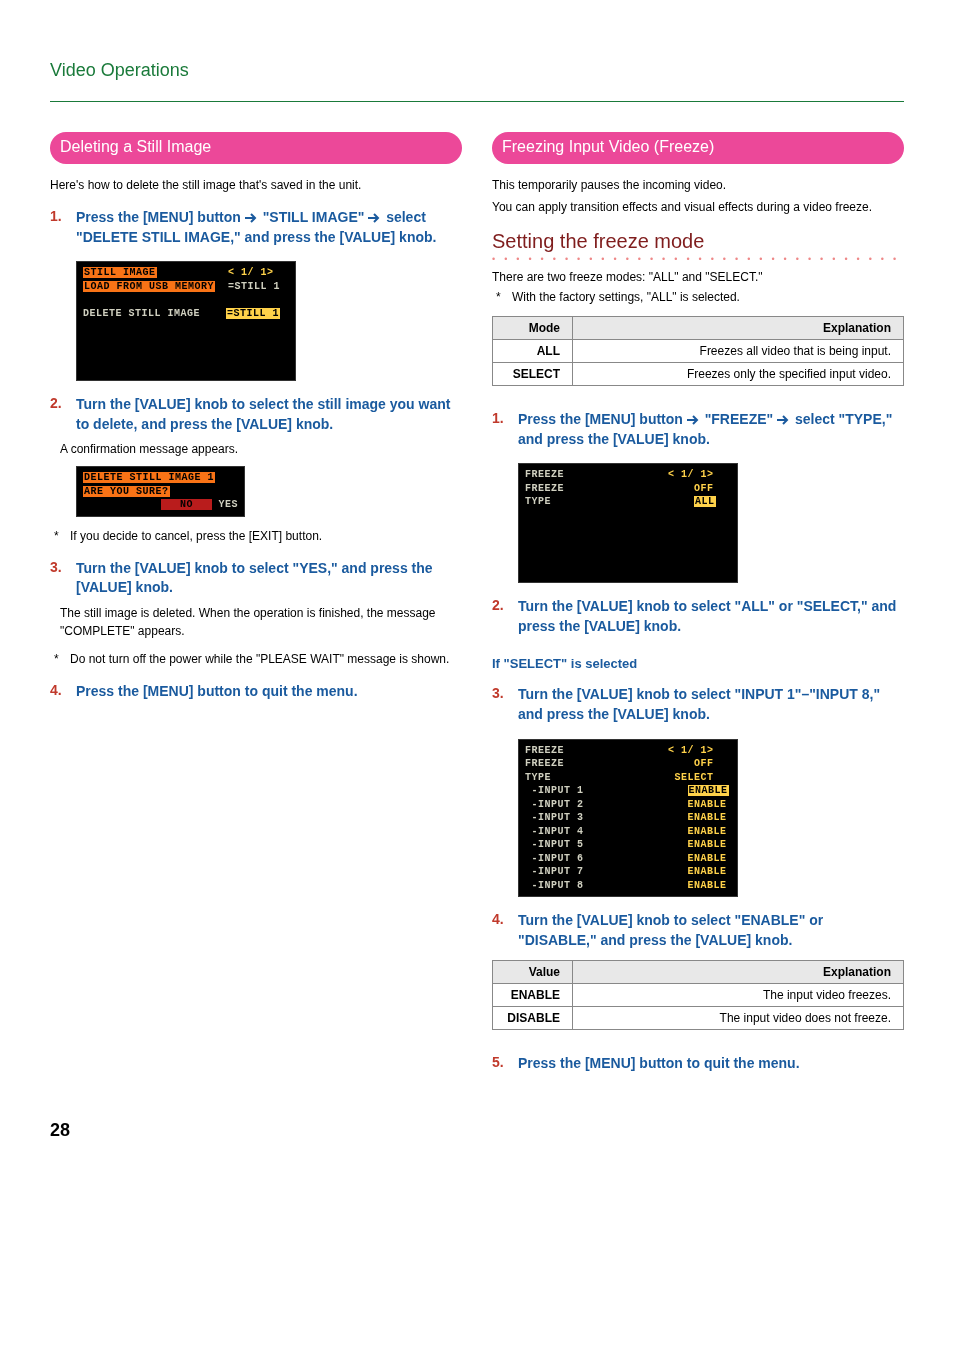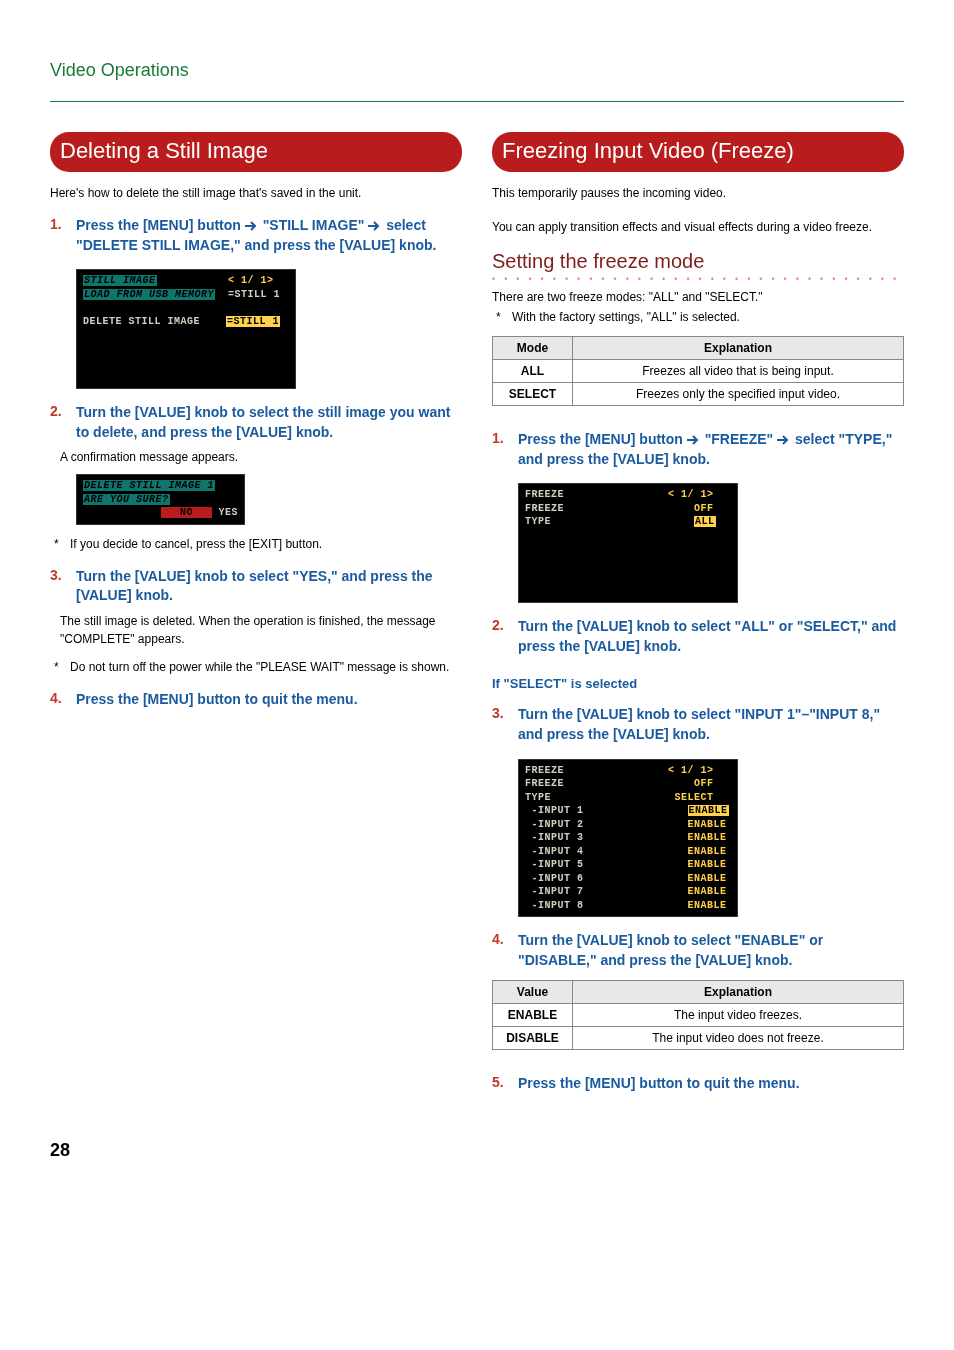--- a/index.html
+++ b/index.html
@@ -16,23 +16,23 @@
     color: #1a7a3a;
     font-size: 18px;
     padding-bottom: 20px;
     border-bottom: 1.5px solid #1a7a3a;
     margin-bottom: 30px;
     font-weight: 400;
   }
   .columns { display: flex; gap: 30px; }
   .col { flex: 1; min-width: 0; }
   .title-bar {
-    background: #b91c1c;
+    background: #ec4899;
     color: #fff;
-    font-size: 22px;
+    font-size: 16px;
     font-weight: 400;
     padding: 6px 10px 8px 10px;
     margin-bottom: 12px;
     border-radius: 19px;
   }
   .intro { margin-bottom: 14px; line-height: 1.5; }
   .subhead-green {
     color: #7f1d1d;
     font-size: 20px;
     font-weight: 400;
@@ -85,33 +85,33 @@
     padding: 4px 6px;
     line-height: 1.35;
     letter-spacing: 0.5px;
     white-space: pre;
     display: inline-block;
     margin-top: 8px;
     margin-left: 26px;
     border: 1px solid #333;
   }
   .lcd .yellow { color: #ffd24a; }
-  .lcd .inv { background: #0f766e; color: #000; padding: 0 1px; font-style: italic; }
+  .lcd .inv { background: #f97316; color: #000; padding: 0 1px; }
   .lcd .inv-y { background: #ffd24a; color: #000; padding: 0 1px; }
   .lcd .invbox { background: #b91c1c; color: #000; padding: 0 19px; }
   table.spec {
     width: 100%;
     border-collapse: collapse;
     margin-top: 10px;
     font-size: 12px;
   }
   table.spec th, table.spec td {
     border: 1px solid #888;
-    padding: 4px 0;
-    text-align: center;
+    padding: 4px 12px;
+    text-align: right;
   }
   table.spec th { background: #e8e8e8; font-weight: 700; }
   table.spec th:first-child, table.spec td:first-child { width: 80px; font-weight: 700; }
   .pagenum {
     font-weight: 700;
     font-size: 18px;
     margin-top: 40px;
   }
 </style>
 </head>
@@ -173,21 +173,21 @@
     </div>
 
     <div class="step">
       <div class="step-num">4.</div>
       <div class="step-text">Press the [MENU] button to quit the menu.</div>
     </div>
   </div>
 
   <div class="col">
     <div class="title-bar">Freezing Input Video (Freeze)</div>
-    <p class="intro" style="margin-bottom:16px">This temporarily pauses the incoming video.</p>
+    <p class="intro" style="margin-bottom:4px">This temporarily pauses the incoming video.</p>
     <p class="intro">You can apply transition effects and visual effects during a video freeze.</p>
 
     <div class="subhead-green">Setting the freeze mode</div>
     <div class="dotline">••••••••••••••••••••••••••••••••••••••••••</div>
 
     <p>There are two freeze modes: "ALL" and "SELECT."</p>
     <div class="note-asterisk" style="margin-top:4px">
       <span class="ast">*</span>
       <span>With the factory settings, "ALL" is selected.</span>
     </div>

